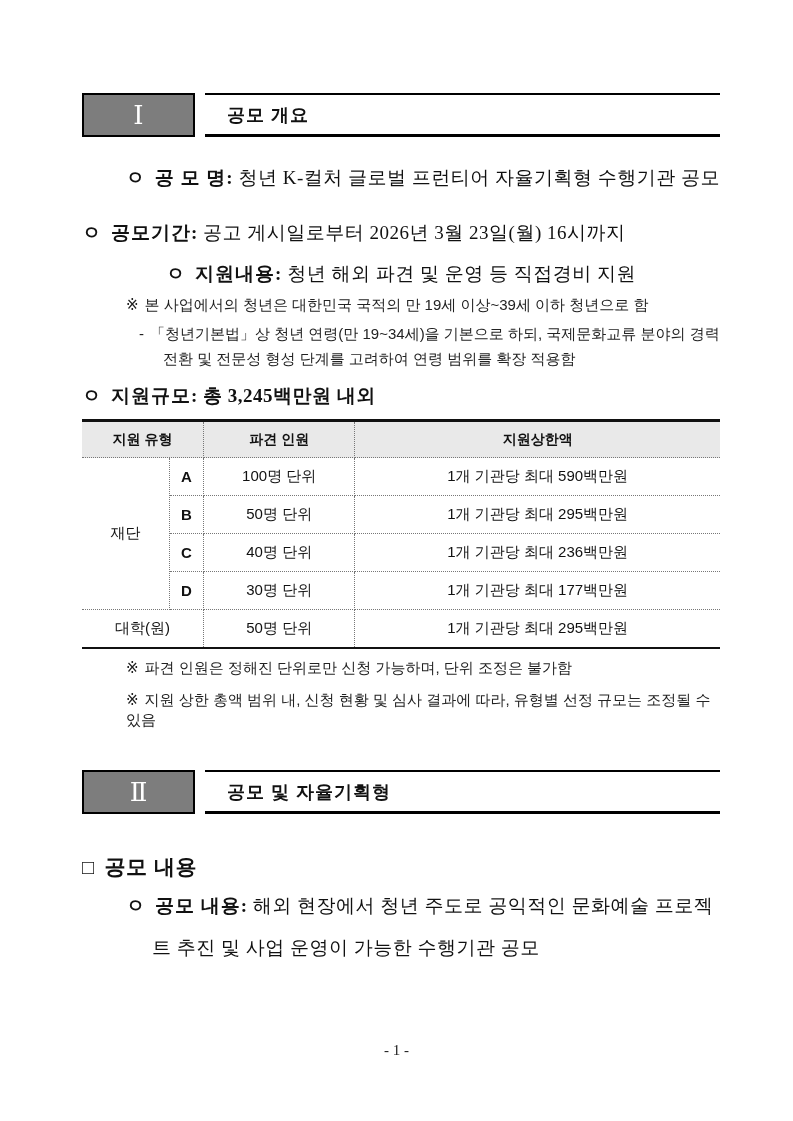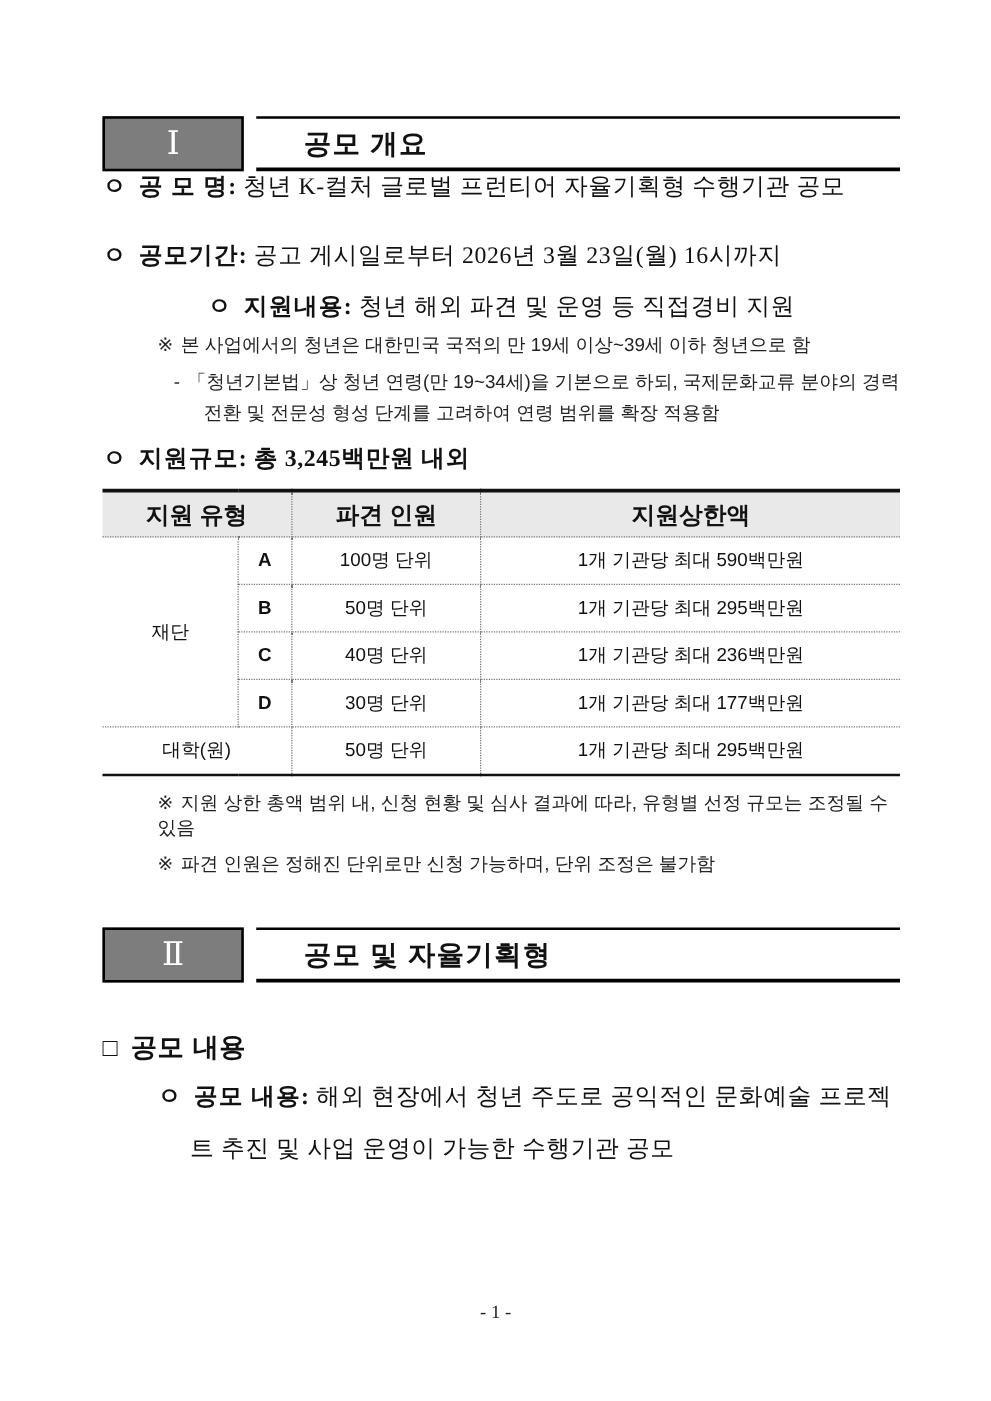--- a/index.html
+++ b/index.html
@@ -23,31 +23,31 @@
     font-size:26px;line-height:1;
   }
   .sec-hdr .title-wrap{
     flex:1;margin-left:10px;
     border-top:2px solid #000;border-bottom:3px solid #000;
     display:flex;align-items:center;
     padding-left:22px;
   }
   .sec-hdr .title-wrap .sec-title{
     font-family:"Liberation Sans","DejaVu Sans",sans-serif;
-    font-weight:bold;font-size:22px;letter-spacing:1px;margin-left:16px;
+    font-weight:bold;font-size:18px;letter-spacing:1px;
   }
   #sec1-hdr{margin-top:93px;}
   #sec2-hdr{margin-top:40px;}
 
   
   .bullet{font-size:19px;line-height:26px;}
   .bullet .marker{font-weight:bold;margin-right:10px;}
   .bullet .lbl{font-weight:bold;letter-spacing:1px;}
   .bullet .txt{letter-spacing:0.5px;}
-  .b1{}
+  .b1{margin-top:28px;text-align:right;}
   .b2{margin-top:30px;}
   .b3{margin-top:29px;}
   .b4{margin-top:15px;text-align:center;}
   .b5{margin-top:12px;font-weight:bold;}
   .b6{margin-top:5px;line-height:42px;padding-left:26px;text-indent:-26px;margin-left:44px;}
 
   
   .note{
     font-family:"Liberation Sans","DejaVu Sans",sans-serif;
     font-size:15px;line-height:20px;color:#222;margin-left:44px;
@@ -68,21 +68,21 @@
     border-top:3px solid #111;border-bottom:2.5px solid #111;
     font-family:"Liberation Sans","DejaVu Sans",sans-serif;
     font-size:15px;color:#111;
   }
   table.support th, table.support td{
     text-align:center;vertical-align:middle;
     border:1px dotted #777;
     padding:0;
   }
   table.support th{
-    background:#e9e9e9;font-weight:bold;font-size:19px;
+    background:#e9e9e9;font-weight:bold;font-size:14px;
     height:35px;border-top:none;
   }
   table.support td{height:37px;}
   table.support th:first-child, table.support td:first-child{border-left:none;}
   table.support th:last-child, table.support td:last-child{border-right:none;}
   table.support .no-l{border-left:none;}
   table.support .no-r{border-right:none;}
   table.support .type-cell{font-weight:bold;}
   table.support tr:last-child td{border-bottom:none;text-align:center;}
 
@@ -170,25 +170,25 @@
         <td class="no-r">1개 기관당 최대 177백만원</td>
       </tr>
       <tr>
         <td colspan="2" class="no-l">대학(원)</td>
         <td>50명 단위</td>
         <td class="no-r">1개 기관당 최대 295백만원</td>
       </tr>
     </tbody>
       </table>
 
+    <div class="note tnote2">
+      <span class="nmk">※</span><span>파견 인원은 정해진 단위로만 신청 가능하며, 단위 조정은 불가함</span>
+    </div>
     <div class="note tnote1">
       <span class="nmk">※</span><span>지원 상한 총액 범위 내, 신청 현황 및 심사 결과에 따라, 유형별 선정 규모는 조정될 수 있음</span>
-    </div>
-    <div class="note tnote2">
-      <span class="nmk">※</span><span>파견 인원은 정해진 단위로만 신청 가능하며, 단위 조정은 불가함</span>
     </div>
 
     <div class="sec-hdr" id="sec2-hdr">
       <div class="num-box">
         <span>Ⅱ</span>
       </div>
       <div class="title-wrap">
         <span class="sec-title">공모 및 자율기획형</span>
       </div>
     </div>

